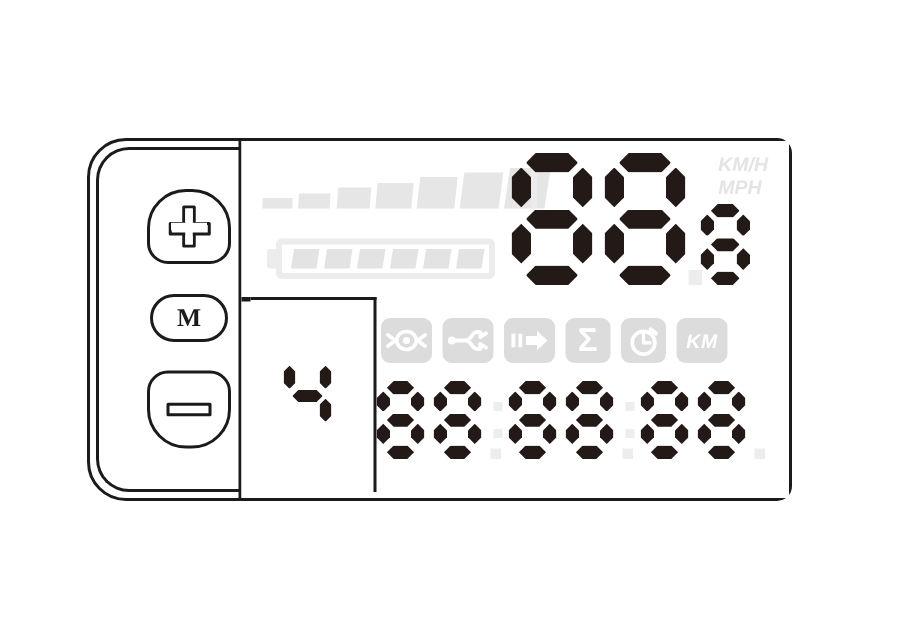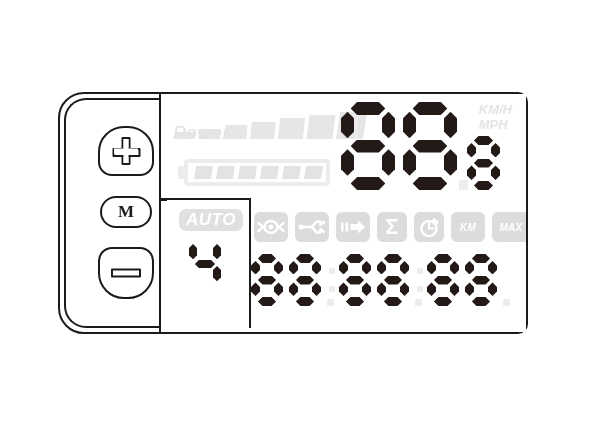--- a/index.html
+++ b/index.html
@@ -321,21 +321,21 @@
     height: 30px;
     background: #dcdcdc;
     border-radius: 6px;
     display: flex;
     align-items: center;
     justify-content: center;
     box-sizing: border-box;
   }
   .icon-badge .txt {
     color: #ffffff;
-    font-size: 10px;
+    font-size: 13px;
     font-style: italic;
     font-weight: bold;
     letter-spacing: 0.3px;
     font-family: "Liberation Sans", sans-serif;
   }
   .icon-badge svg { display: block; }
 
   
   .bottom-row {
     position: absolute;
@@ -387,38 +387,36 @@
           <div class="pbar" style="left: 4px; width: 20px; height: 7px; transform: skewX(-2deg);"></div>
           <div class="pbar" style="left: 28.2px; width: 21.2px; height: 10.4px; transform: skewX(-3.1deg);"></div>
           <div class="pbar" style="left: 53.6px; width: 22.4px; height: 13.8px; transform: skewX(-4.2deg);"></div>
           <div class="pbar" style="left: 80.2px; width: 23.6px; height: 17.2px; transform: skewX(-5.3deg);"></div>
           <div class="pbar" style="left: 108px; width: 24.8px; height: 20.6px; transform: skewX(-6.4deg);"></div>
           <div class="pbar" style="left: 137px; width: 26px; height: 24px; transform: skewX(-7.5deg);"></div>
           <div class="pbar" style="left: 167.2px; width: 27.2px; height: 27.4px; transform: skewX(-8.6deg);"></div>
         </div>
       <div class="power-endbar"></div>
     </div>
-    <div class="power-label">Power</div>
 
     <div class="battery">
       <div class="bat-cap"></div>
       <div class="bat-body"></div>
       <div id="battery-segments">
           <div class="bat-seg" style="left: 17px;"></div>
           <div class="bat-seg" style="left: 39px;"></div>
           <div class="bat-seg" style="left: 61px;"></div>
           <div class="bat-seg" style="left: 83px;"></div>
           <div class="bat-seg" style="left: 105px;"></div>
           <div class="bat-seg" style="left: 127px;"></div>
         </div>
     </div>
 
     <div class="assist-topline"></div>
     <div class="assist-box">
-      <div class="auto-badge">AUTO</div>
       <div id="assist-digit" style="position: absolute; left: 0px; top: 0px; width: 100%; height: 100%;">
           <div class="seg-digit" style="left: 22px; top: 38px; width: 32px; height: 52px;">
             <div class="seg" style="left: 5.9px; top: 0px; width: 20.2px; height: 8px; background: rgb(255, 255, 255); clip-path: polygon(4px 0px, calc(100% - 4px) 0px, 100% 50%, calc(100% - 4px) 100%, 4px 100%, 0px 50%);"></div>
             <div class="seg" style="left: 5.9px; top: 22px; width: 20.2px; height: 8px; background: rgb(35, 26, 24); clip-path: polygon(4px 0px, calc(100% - 4px) 0px, 100% 50%, calc(100% - 4px) 100%, 4px 100%, 0px 50%);"></div>
             <div class="seg" style="left: 5.9px; top: 44px; width: 20.2px; height: 8px; background: rgb(255, 255, 255); clip-path: polygon(4px 0px, calc(100% - 4px) 0px, 100% 50%, calc(100% - 4px) 100%, 4px 100%, 0px 50%);"></div>
             <div class="seg" style="left: 0px; top: 5.9px; width: 8px; height: 15.35px; background: rgb(35, 26, 24); clip-path: polygon(0px 4px, 50% 0px, 100% 4px, 100% calc(100% - 4px), 50% 100%, 0px calc(100% - 4px));"></div>
             <div class="seg" style="left: 24px; top: 5.9px; width: 8px; height: 15.35px; background: rgb(35, 26, 24); clip-path: polygon(0px 4px, 50% 0px, 100% 4px, 100% calc(100% - 4px), 50% 100%, 0px calc(100% - 4px));"></div>
             <div class="seg" style="left: 0px; top: 27.9px; width: 8px; height: 15.35px; background: rgb(255, 255, 255); clip-path: polygon(0px 4px, 50% 0px, 100% 4px, 100% calc(100% - 4px), 50% 100%, 0px calc(100% - 4px));"></div>
             <div class="seg" style="left: 24px; top: 27.9px; width: 8px; height: 15.35px; background: rgb(35, 26, 24); clip-path: polygon(0px 4px, 50% 0px, 100% 4px, 100% calc(100% - 4px), 50% 100%, 0px calc(100% - 4px));"></div>
           </div>
@@ -492,23 +490,20 @@
           <svg width="24" height="22" viewBox="0 0 24 22">
             <circle cx="12" cy="12.5" r="7.6" fill="none" stroke="#fff" stroke-width="2.4"></circle>
             <path d="M12 12.5 L12 6.6" stroke="#fff" stroke-width="2.2" stroke-linecap="round"></path>
             <path d="M12 12.5 L16.4 12.5" stroke="#fff" stroke-width="2.2" stroke-linecap="round"></path>
             <path d="M16.8 3.6 L20.4 6.4" stroke="#fff" stroke-width="2.6" stroke-linecap="round"></path>
           </svg>
         </div>
         <div class="icon-badge" style="left: 197px; width: 34px;">
           <span class="txt">KM</span>
         </div>
-        <div class="icon-badge" style="left: 238px; width: 38px;">
-          <span class="txt">MAX</span>
-        </div>
       </div>
 
     <div class="bottom-row" id="bottom-row">
         <div class="seg-digit" style="left: 0px; top: 2px; width: 32px; height: 52px;">
           <div class="seg" style="left: 6.95px; top: 0px; width: 18.1px; height: 9px; background: rgb(35, 26, 24); clip-path: polygon(4.5px 0px, calc(100% - 4.5px) 0px, 100% 50%, calc(100% - 4.5px) 100%, 4.5px 100%, 0px 50%);"></div>
           <div class="seg" style="left: 6.95px; top: 21.5px; width: 18.1px; height: 9px; background: rgb(35, 26, 24); clip-path: polygon(4.5px 0px, calc(100% - 4.5px) 0px, 100% 50%, calc(100% - 4.5px) 100%, 4.5px 100%, 0px 50%);"></div>
           <div class="seg" style="left: 6.95px; top: 43px; width: 18.1px; height: 9px; background: rgb(35, 26, 24); clip-path: polygon(4.5px 0px, calc(100% - 4.5px) 0px, 100% 50%, calc(100% - 4.5px) 100%, 4.5px 100%, 0px 50%);"></div>
           <div class="seg" style="left: 0px; top: 6.95px; width: 9px; height: 13.55px; background: rgb(35, 26, 24); clip-path: polygon(0px 4.5px, 50% 0px, 100% 4.5px, 100% calc(100% - 4.5px), 50% 100%, 0px calc(100% - 4.5px));"></div>
           <div class="seg" style="left: 23px; top: 6.95px; width: 9px; height: 13.55px; background: rgb(35, 26, 24); clip-path: polygon(0px 4.5px, 50% 0px, 100% 4.5px, 100% calc(100% - 4.5px), 50% 100%, 0px calc(100% - 4.5px));"></div>
           <div class="seg" style="left: 0px; top: 28.45px; width: 9px; height: 13.55px; background: rgb(35, 26, 24); clip-path: polygon(0px 4.5px, 50% 0px, 100% 4.5px, 100% calc(100% - 4.5px), 50% 100%, 0px calc(100% - 4.5px));"></div>

